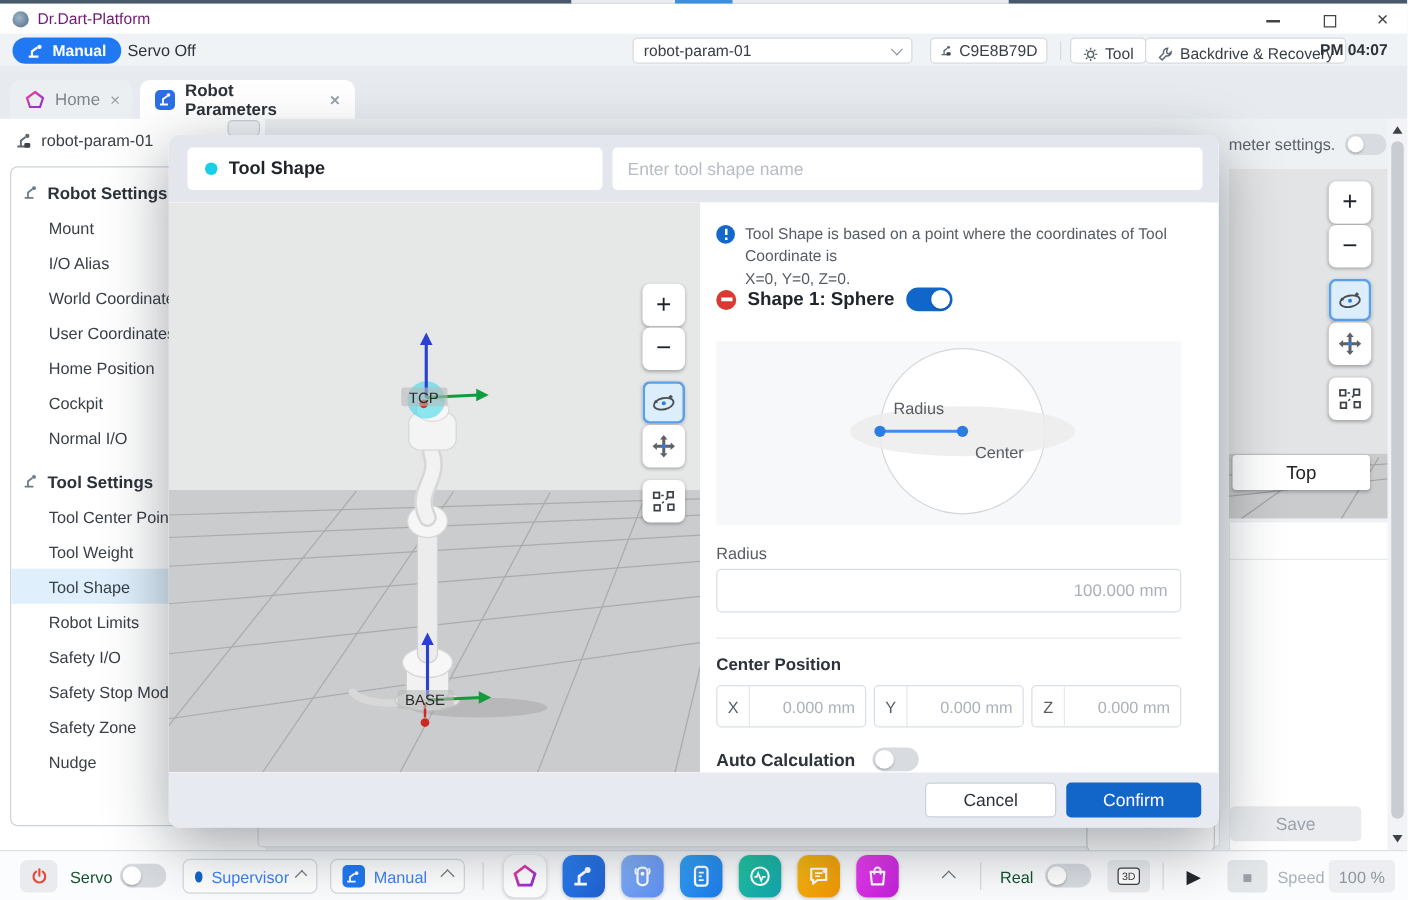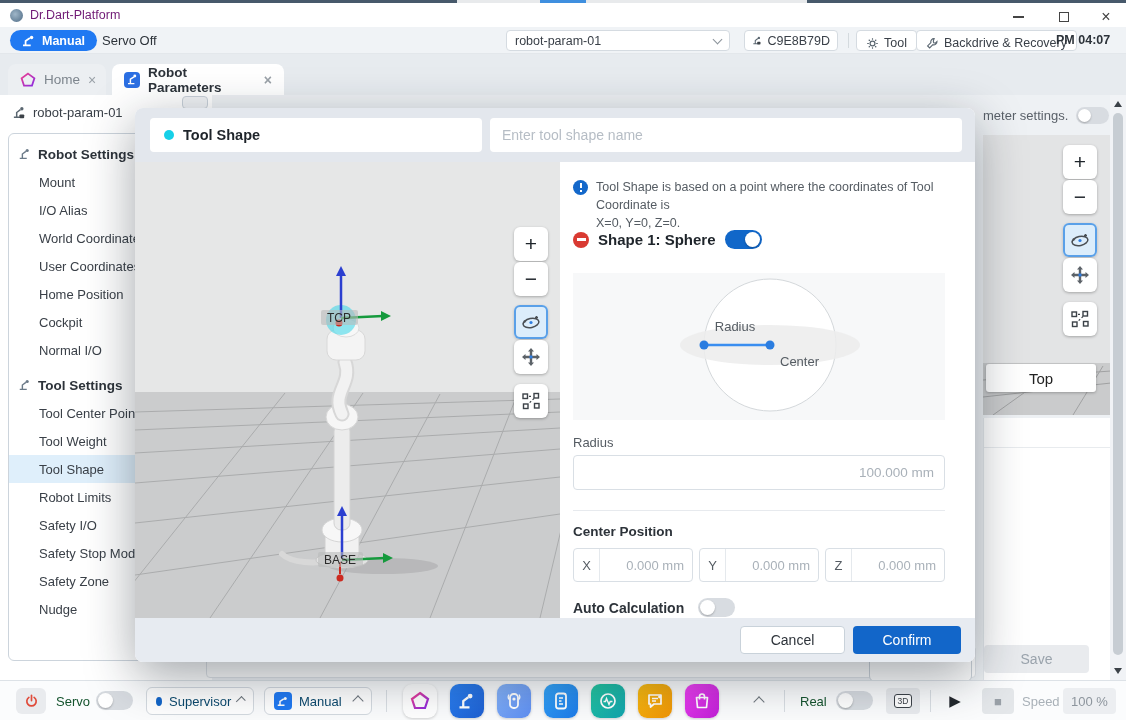--- a/index.html
+++ b/index.html
@@ -109,21 +109,21 @@
   .autorow{position:absolute;left:13px;top:436px;display:flex;align-items:center;gap:14px}
   .auto-label{font-weight:bold;font-size:14px;color:#2d333a}
   .m-foot{position:absolute;left:0;top:510px;width:840px;height:44px;background:#e7ebf1;display:flex;align-items:center;justify-content:flex-end;gap:8px;padding-right:14px}
   .cancelbtn{width:105px;height:28px;background:#fff;border:1px solid #c9d2da;border-radius:4px;display:flex;align-items:center;justify-content:center;font-size:14px;color:#2d333a}
   .confirmbtn{width:108px;height:28px;background:#1266c9;border-radius:4px;display:flex;align-items:center;justify-content:center;font-size:14px;color:#fff}
 
   
   .bottombar{position:absolute;left:0;top:680px;width:1126px;height:40px;background:#fbfcfd;border-top:1px solid #dde2e7}
   .pwr{position:absolute;left:16px;top:7px;width:30px;height:26px;background:#e9ebee;border-radius:6px;display:flex;align-items:center;justify-content:center}
   .b-label{position:absolute;top:13px;font-size:13px;color:#14532d}
-  .b-box{position:absolute;top:6px;height:28px;background:#fff;border:1px solid #d4dae0;border-radius:6px;display:flex;align-items:center;gap:7px;padding:0 9px;font-size:13px;color:#0c4a6e}
+  .b-box{position:absolute;top:6px;height:28px;background:#fff;border:1px solid #d4dae0;border-radius:6px;display:flex;align-items:center;gap:7px;padding:0 9px;font-size:13px;color:#3b82f6}
   .bluedot{width:9px;height:9px;border-radius:50%;background:#1265c8}
   .miniapp{width:18px;height:18px;border-radius:4px;background:#2079f2;display:flex;align-items:center;justify-content:center}
   .b-sep{position:absolute;top:9px;width:1px;height:22px;background:#d9dee3}
   .appdock{position:absolute;left:403px;top:3px;display:flex;gap:13px}
   .dockicon{width:34px;height:34px;border-radius:9px;display:flex;align-items:center;justify-content:center;box-shadow:0 1px 3px rgba(0,0,0,.18)}
   .threed-btn{position:absolute;left:886px;top:7px;width:34px;height:26px;background:#e9ebee;border-radius:4px;display:flex;align-items:center;justify-content:center}
   .threed-inner{border:1.5px solid #3c4248;border-radius:3px;padding:1px 3px;font-size:8.5px;font-weight:normal;color:#3c4248;background:#fff}
   .playbtn{position:absolute;left:940px;top:7px;width:30px;height:26px;display:flex;align-items:center;justify-content:center;color:#23282d;font-size:15px}
   .stopbtn{position:absolute;left:982px;top:7px;width:32px;height:26px;background:#e4e7ea;border-radius:4px;display:flex;align-items:center;justify-content:center;color:#9aa1a8;font-size:13px}
   .speedlab{position:absolute;left:1022px;top:13px;color:#a9b1b8;font-size:13px}

